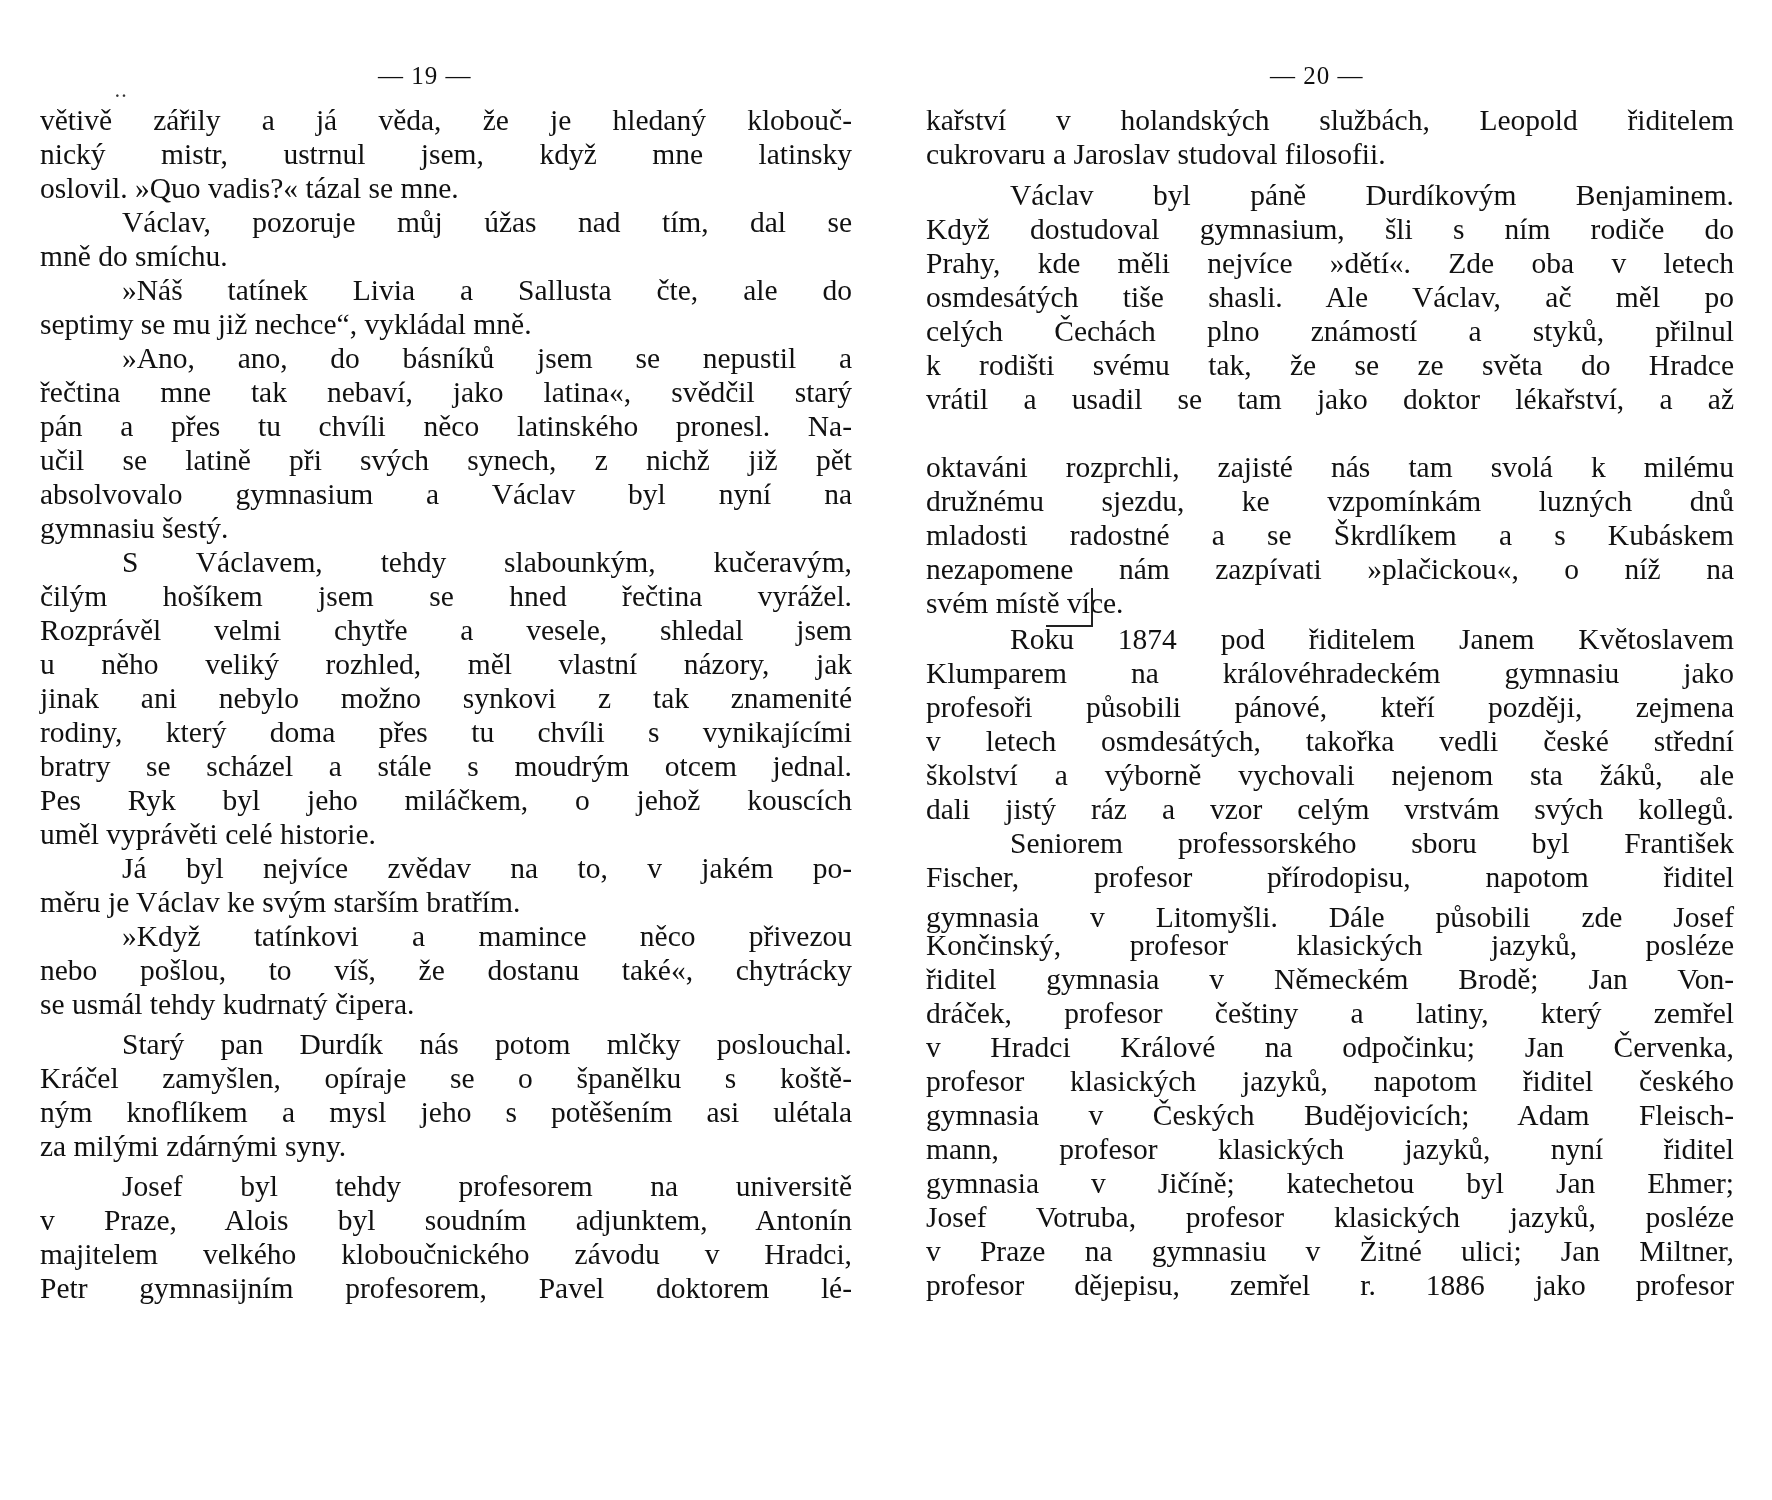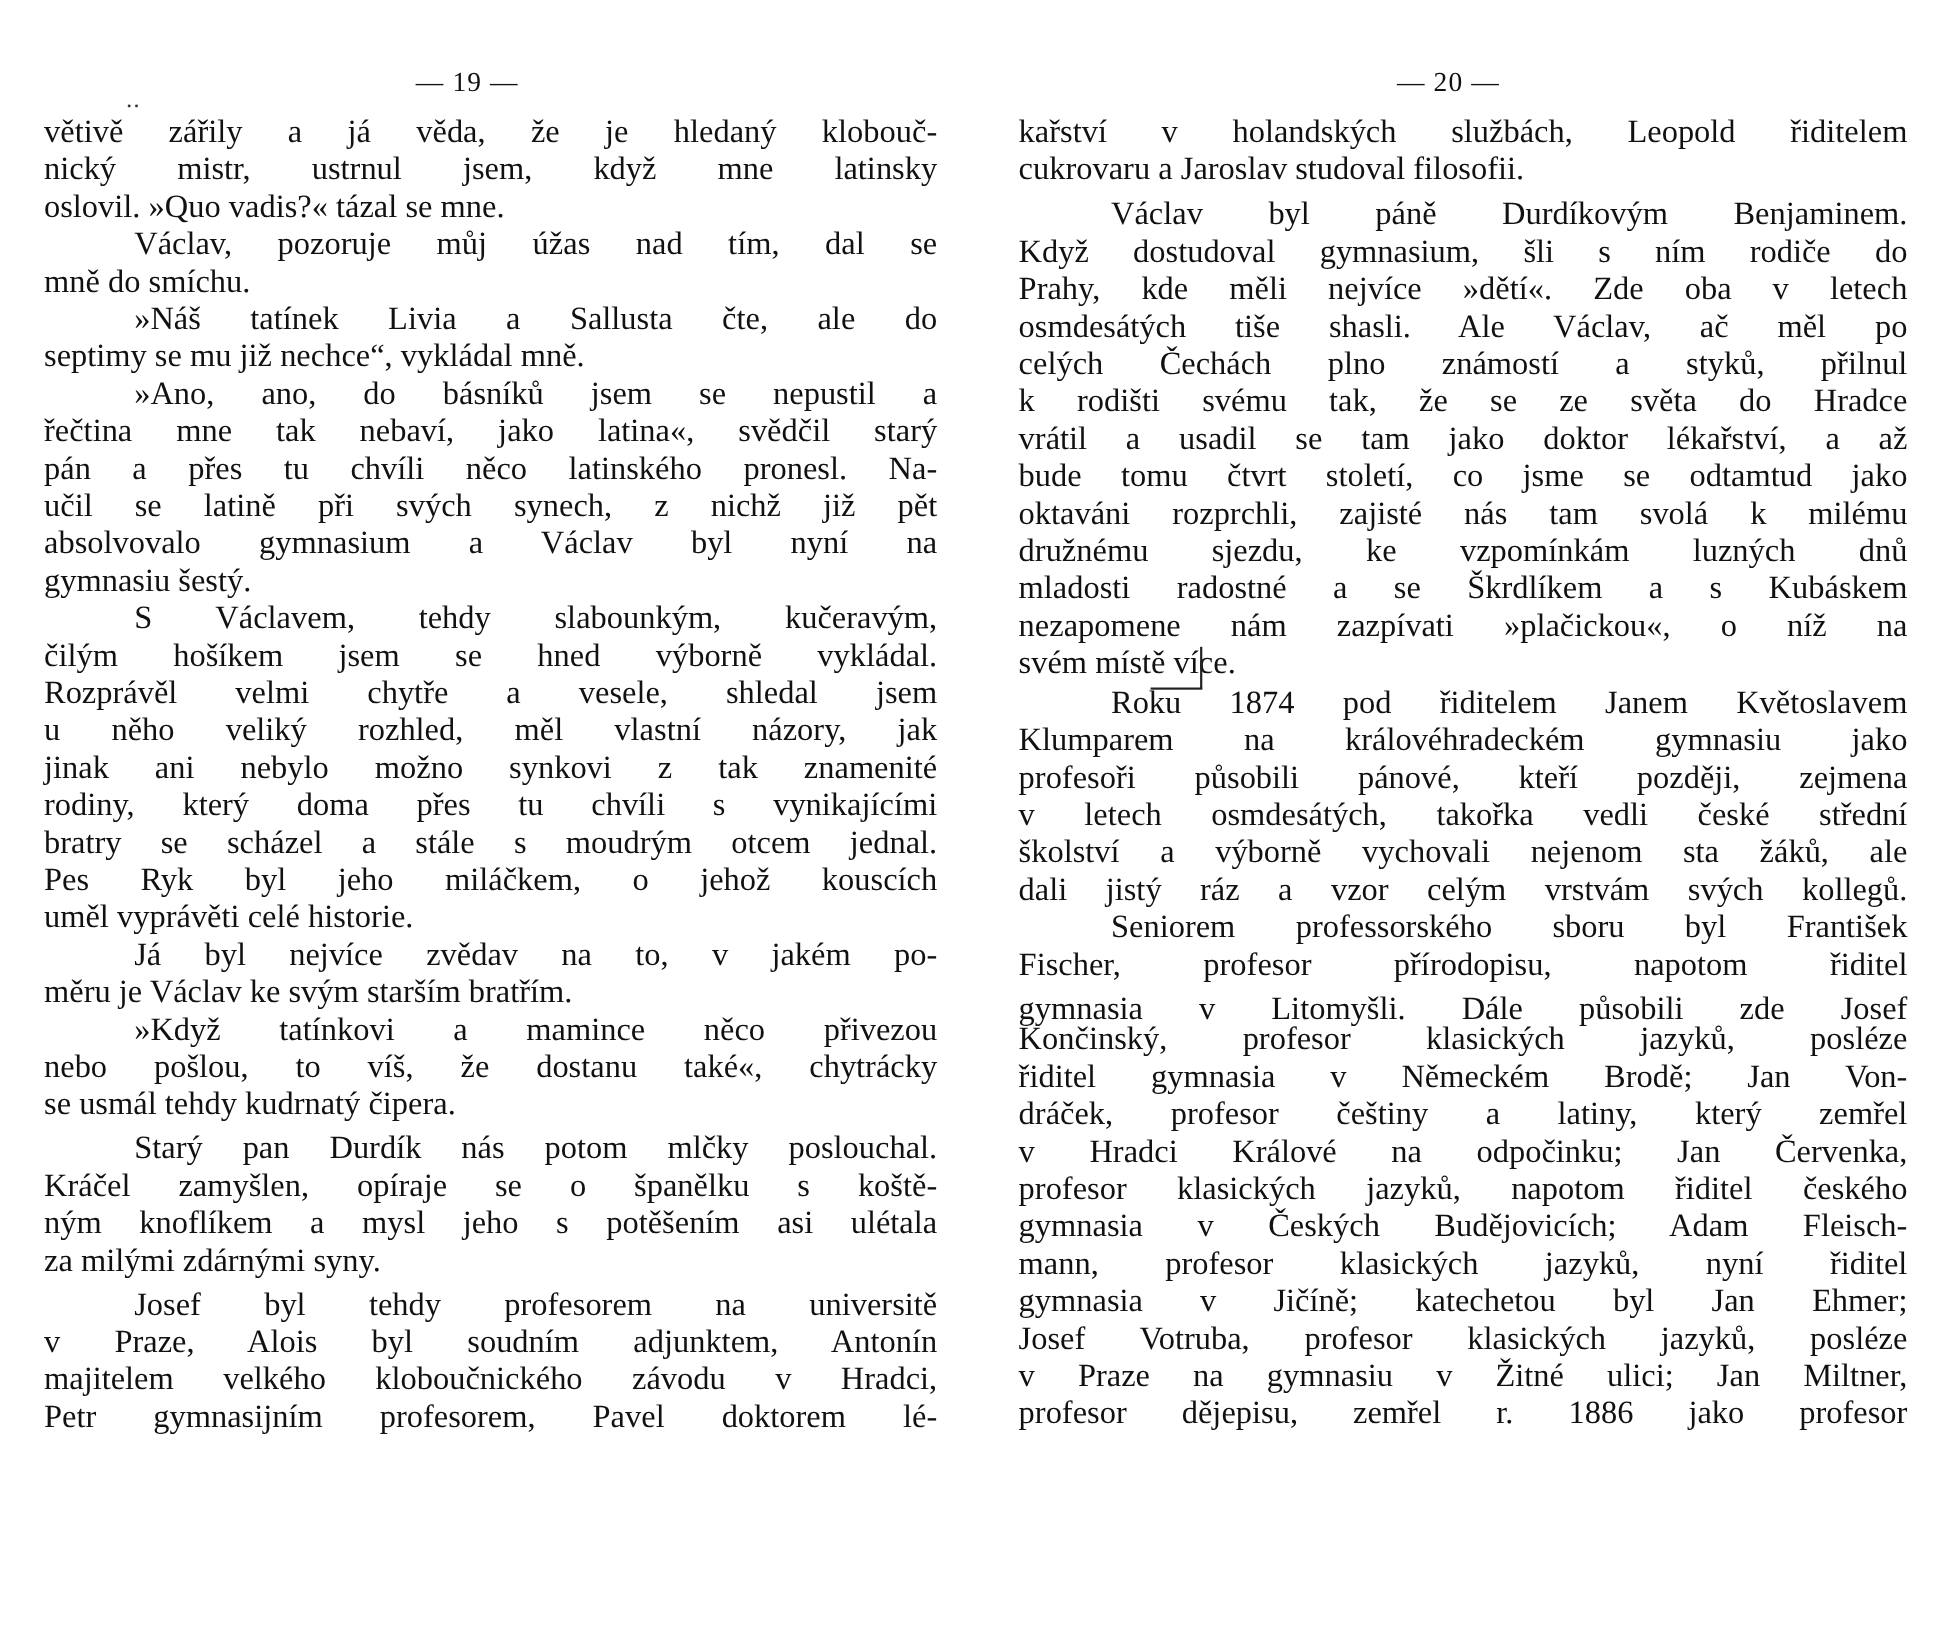--- a/index.html
+++ b/index.html
@@ -34,21 +34,21 @@
   <div class="line last" style="top:239px">mně do smíchu.</div>
   <div class="line indent" style="top:273px">»Náš tatínek Livia a Sallusta čte, ale do</div>
   <div class="line last" style="top:307px">septimy se mu již nechce“, vykládal mně.</div>
   <div class="line indent" style="top:341px">»Ano, ano, do básníků jsem se nepustil a</div>
   <div class="line" style="top:375px">řečtina mne tak nebaví, jako latina«, svědčil starý</div>
   <div class="line" style="top:409px">pán a přes tu chvíli něco latinského pronesl. Na-</div>
   <div class="line" style="top:443px">učil se latině při svých synech, z nichž již pět</div>
   <div class="line" style="top:477px">absolvovalo gymnasium a Václav byl nyní na</div>
   <div class="line last" style="top:511px">gymnasiu šestý.</div>
   <div class="line indent" style="top:545px">S Václavem, tehdy slabounkým, kučeravým,</div>
-  <div class="line" style="top:579px">čilým hošíkem jsem se hned výborně vykládal.</div>
+  <div class="line" style="top:579px">čilým hošíkem jsem se hned řečtina vyrážel.</div>
   <div class="line" style="top:613px">Rozprávěl velmi chytře a vesele, shledal jsem</div>
   <div class="line" style="top:647px">u něho veliký rozhled, měl vlastní názory, jak</div>
   <div class="line" style="top:681px">jinak ani nebylo možno synkovi z tak znamenité</div>
   <div class="line" style="top:715px">rodiny, který doma přes tu chvíli s vynikajícími</div>
   <div class="line" style="top:749px">bratry se scházel a stále s moudrým otcem jednal.</div>
   <div class="line" style="top:783px">Pes Ryk byl jeho miláčkem, o jehož kouscích</div>
   <div class="line last" style="top:817px">uměl vyprávěti celé historie.</div>
   <div class="line indent" style="top:851px">Já byl nejvíce zvědav na to, v jakém po-</div>
   <div class="line last" style="top:885px">měru je Václav ke svým starším bratřím.</div>
   <div class="line indent" style="top:919px">»Když tatínkovi a mamince něco přivezou</div>
@@ -68,21 +68,20 @@
   <div class="folio">— 20 —</div>
   <div class="line" style="top:103px">kařství v holandských službách, Leopold řiditelem</div>
   <div class="line last" style="top:137px">cukrovaru a Jaroslav studoval filosofii.</div>
   <div class="line indent" style="top:178px">Václav byl páně Durdíkovým Benjaminem.</div>
   <div class="line" style="top:212px">Když dostudoval gymnasium, šli s ním rodiče do</div>
   <div class="line" style="top:246px">Prahy, kde měli nejvíce »dětí«. Zde oba v letech</div>
   <div class="line" style="top:280px">osmdesátých tiše shasli. Ale Václav, ač měl po</div>
   <div class="line" style="top:314px">celých Čechách plno známostí a styků, přilnul</div>
   <div class="line" style="top:348px">k rodišti svému tak, že se ze světa do Hradce</div>
   <div class="line" style="top:382px">vrátil a usadil se tam jako doktor lékařství, a až</div>
-  <div class="line" style="top:416px">bude tomu čtvrt století, co jsme se odtamtud jako</div>
   <div class="line" style="top:450px">oktaváni rozprchli, zajisté nás tam svolá k milému</div>
   <div class="line" style="top:484px">družnému sjezdu, ke vzpomínkám luzných dnů</div>
   <div class="line" style="top:518px">mladosti radostné a se Škrdlíkem a s Kubáskem</div>
   <div class="line" style="top:552px">nezapomene nám zazpívati »plačickou«, o níž na</div>
   <div class="line last" style="top:586px">svém místě více.</div>
   <div class="mark" style="left:211px;top:588px;width:2px;height:38px;"></div>
   <div class="mark" style="left:166px;top:625px;width:47px;height:2px;"></div>
   <div class="line indent" style="top:622px">Roku 1874 pod řiditelem Janem Květoslavem</div>
   <div class="line" style="top:656px">Klumparem na královéhradeckém gymnasiu jako</div>
   <div class="line" style="top:690px">profesoři působili pánové, kteří později, zejmena</div>

